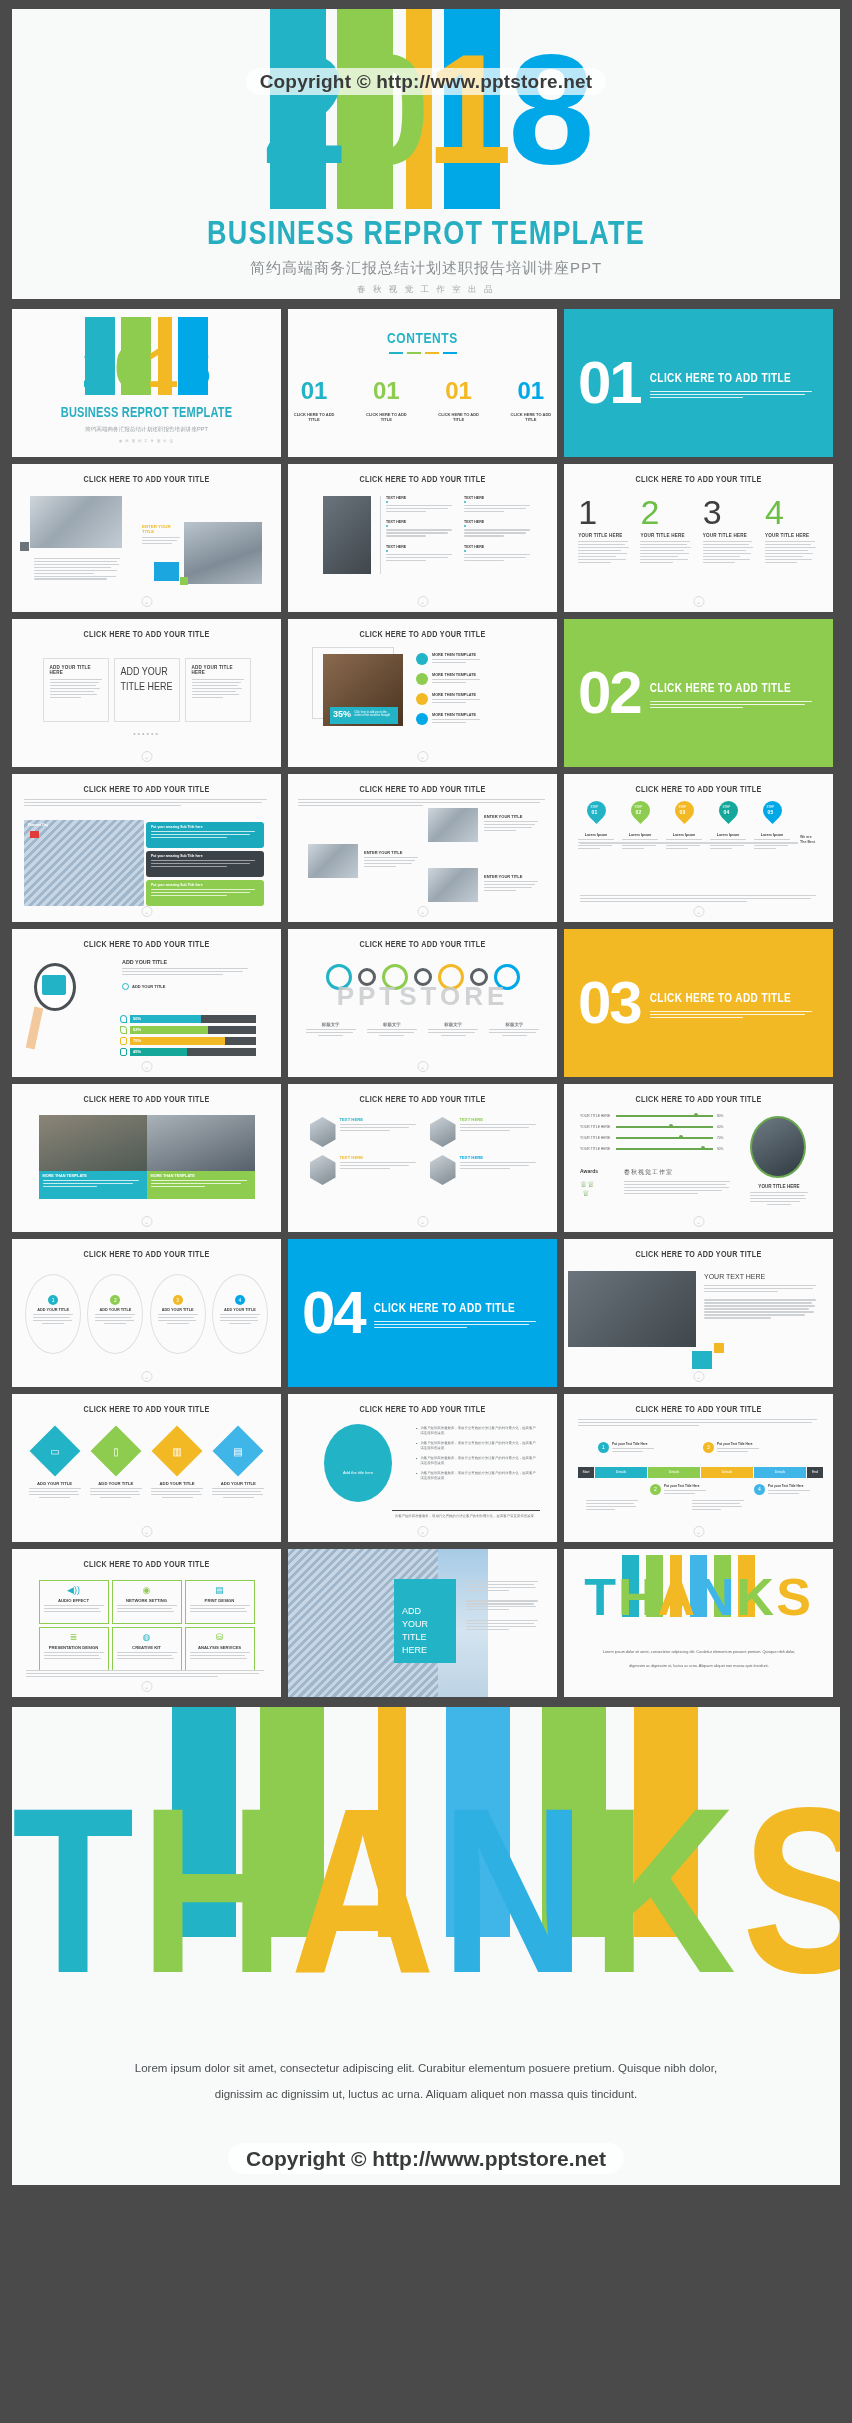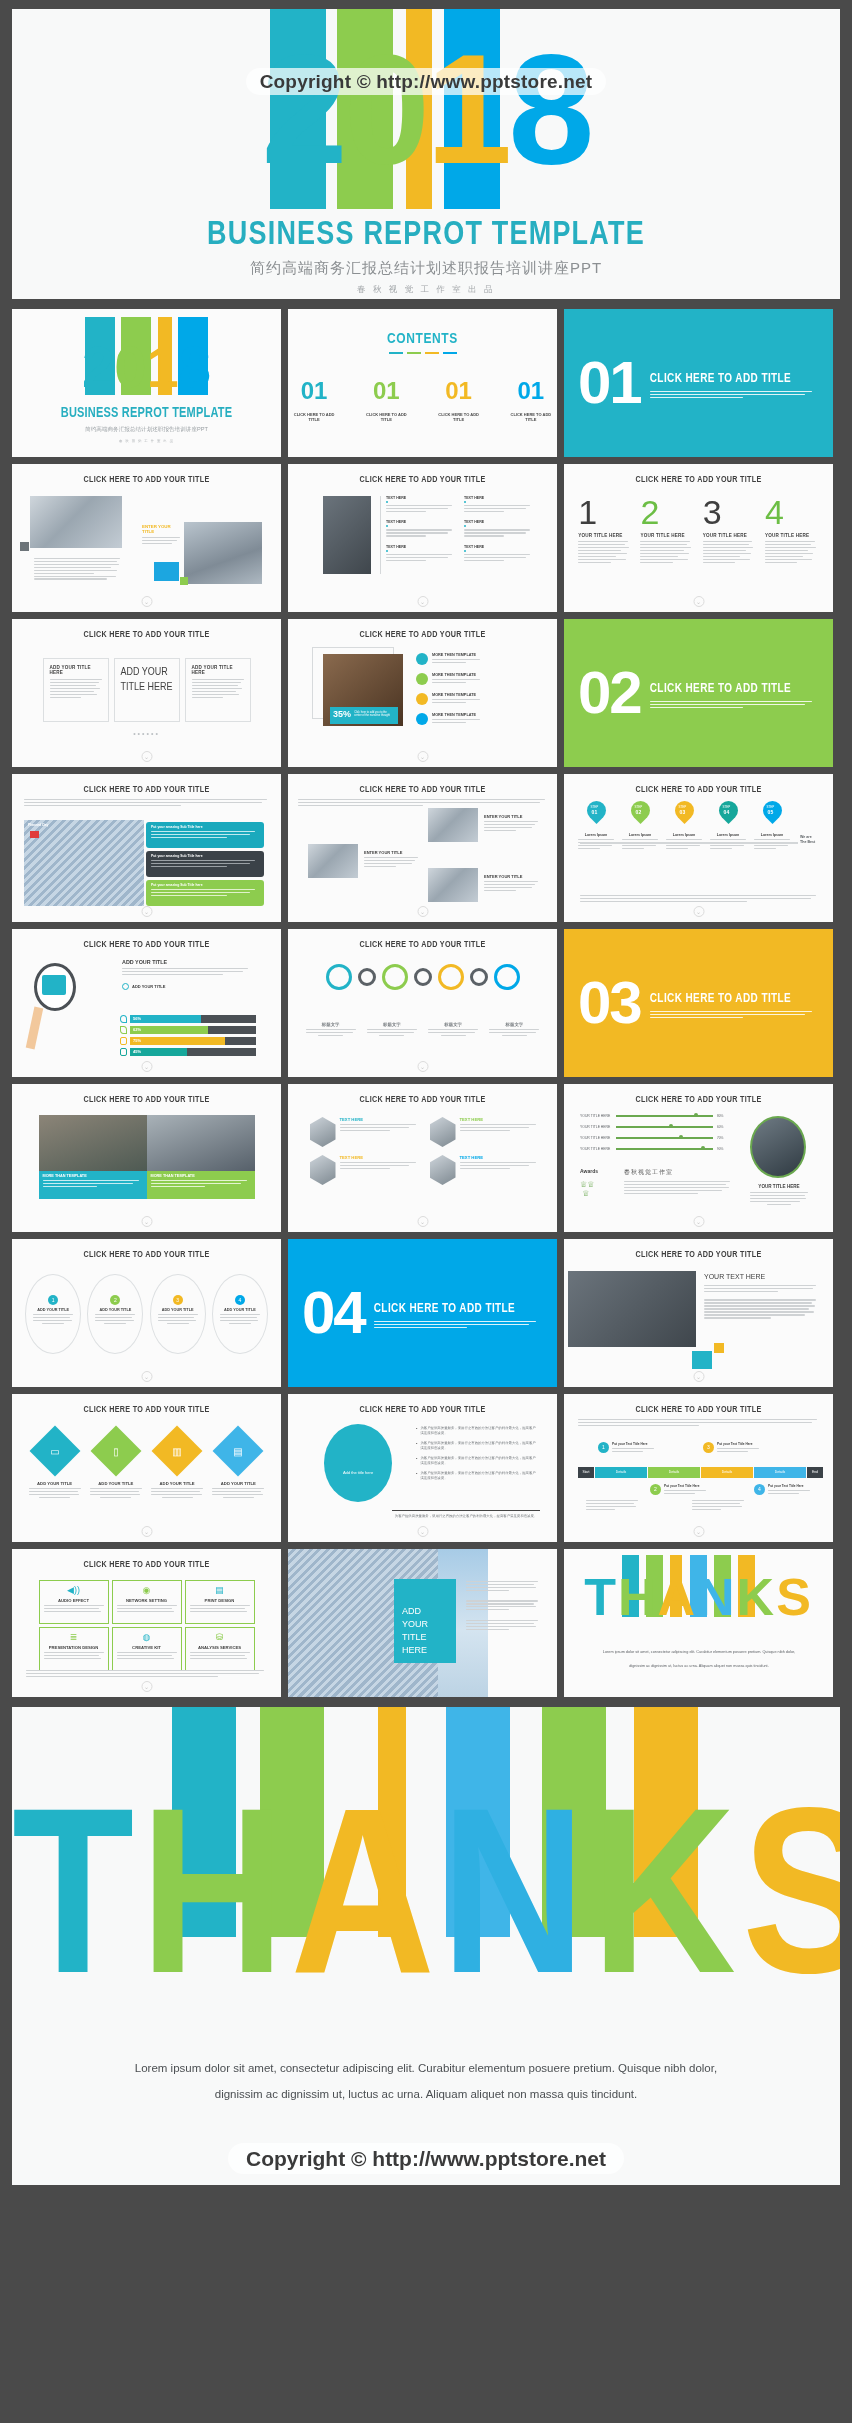--- a/index.html
+++ b/index.html
@@ -613,20 +613,21 @@
       <div class="t-title">CLICK HERE TO ADD YOUR TITLE</div>
       <div style="display:flex;justify-content:center;gap:6px;margin-top:16px;align-items:center">
         <div class="circ" style="width:26px;height:26px;border:3px solid #22b3c7"></div>
         <div class="circ" style="width:18px;height:18px;border:3px solid #5b6166"></div>
         <div class="circ" style="width:26px;height:26px;border:3px solid #8dcc4e"></div>
         <div class="circ" style="width:18px;height:18px;border:3px solid #5b6166"></div>
         <div class="circ" style="width:26px;height:26px;border:3px solid #f2b924"></div>
         <div class="circ" style="width:18px;height:18px;border:3px solid #5b6166"></div>
         <div class="circ" style="width:26px;height:26px;border:3px solid #00a8e8"></div>
       </div>
+      <div style="position:absolute;left:0;top:52px;width:100%;text-align:center;font-size:26px;font-weight:700;color:#c9ccce;letter-spacing:4px;opacity:0.85">PPTSTORE</div>
       <div style="display:flex;justify-content:space-around;padding:0 12px;margin-top:32px">
         <div style="width:50px;text-align:center">
           <div style="font-size:4.4px;font-weight:700;color:#7a7f83">标题文字</div>
           <div style="margin-top:2px">
               <div class="ln" style="width:100%"></div>
               <div class="ln" style="width:94%"></div>
               <div class="ln" style="width:50%;margin:1.6px auto"></div>
             </div>
         </div>
         <div style="width:50px;text-align:center">

